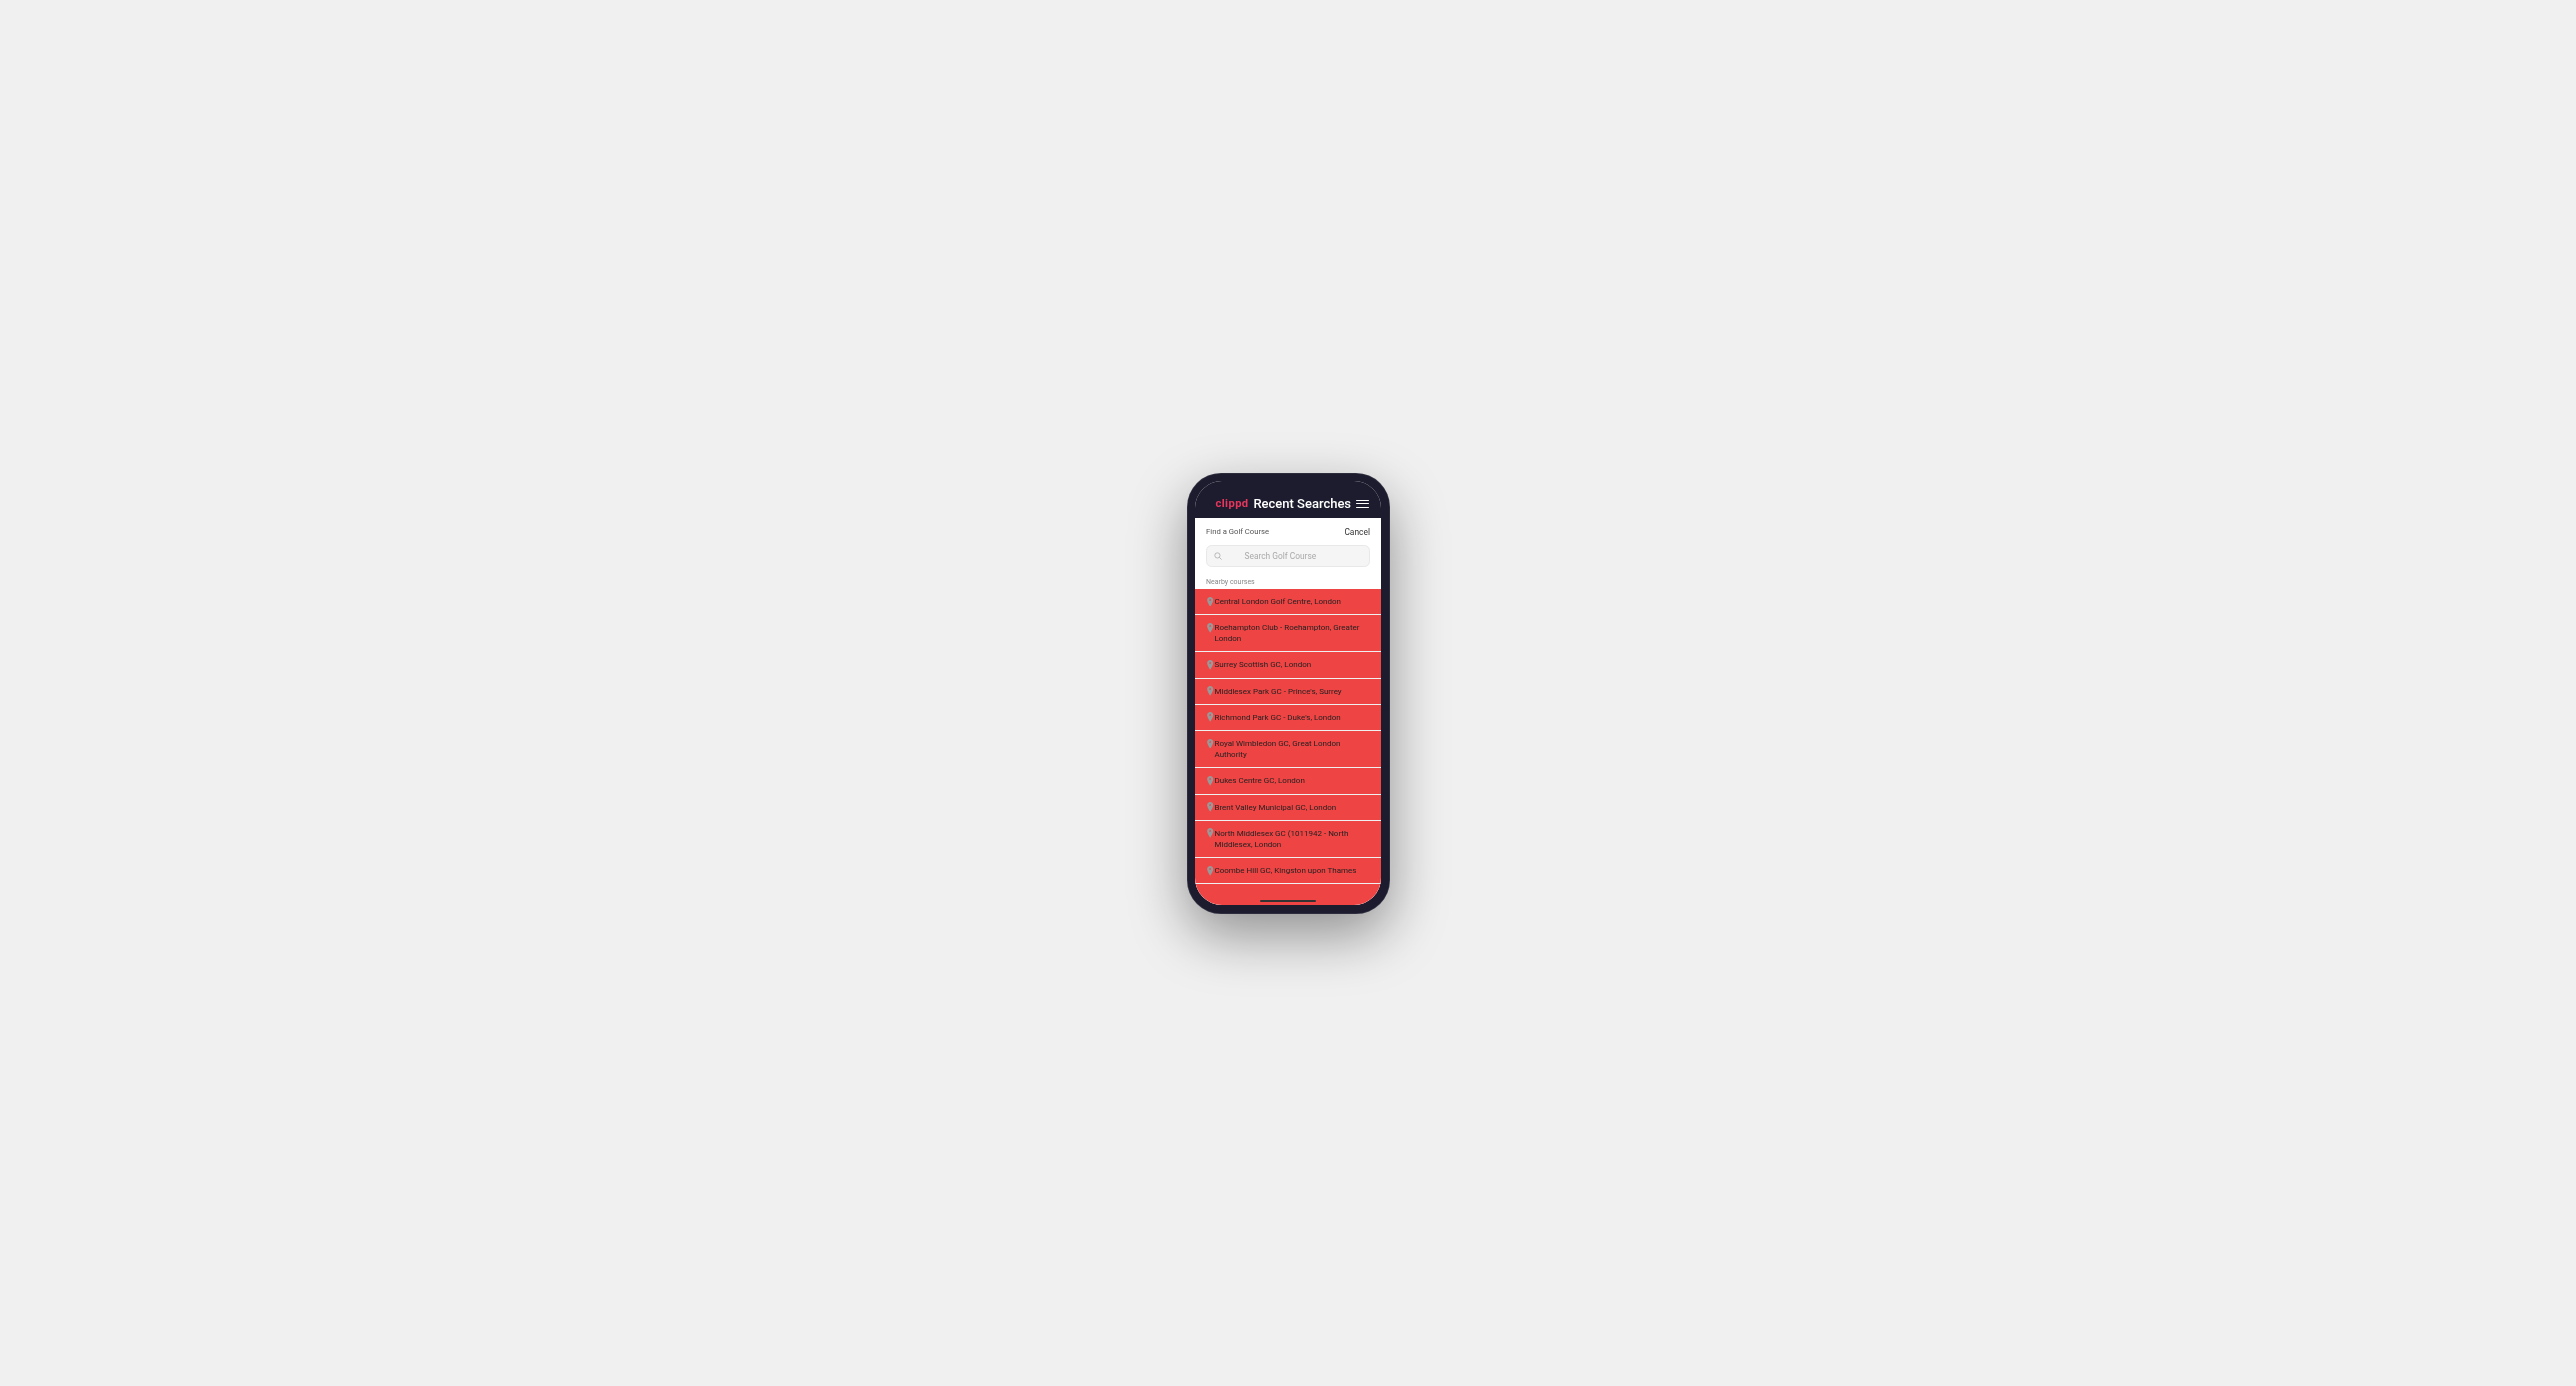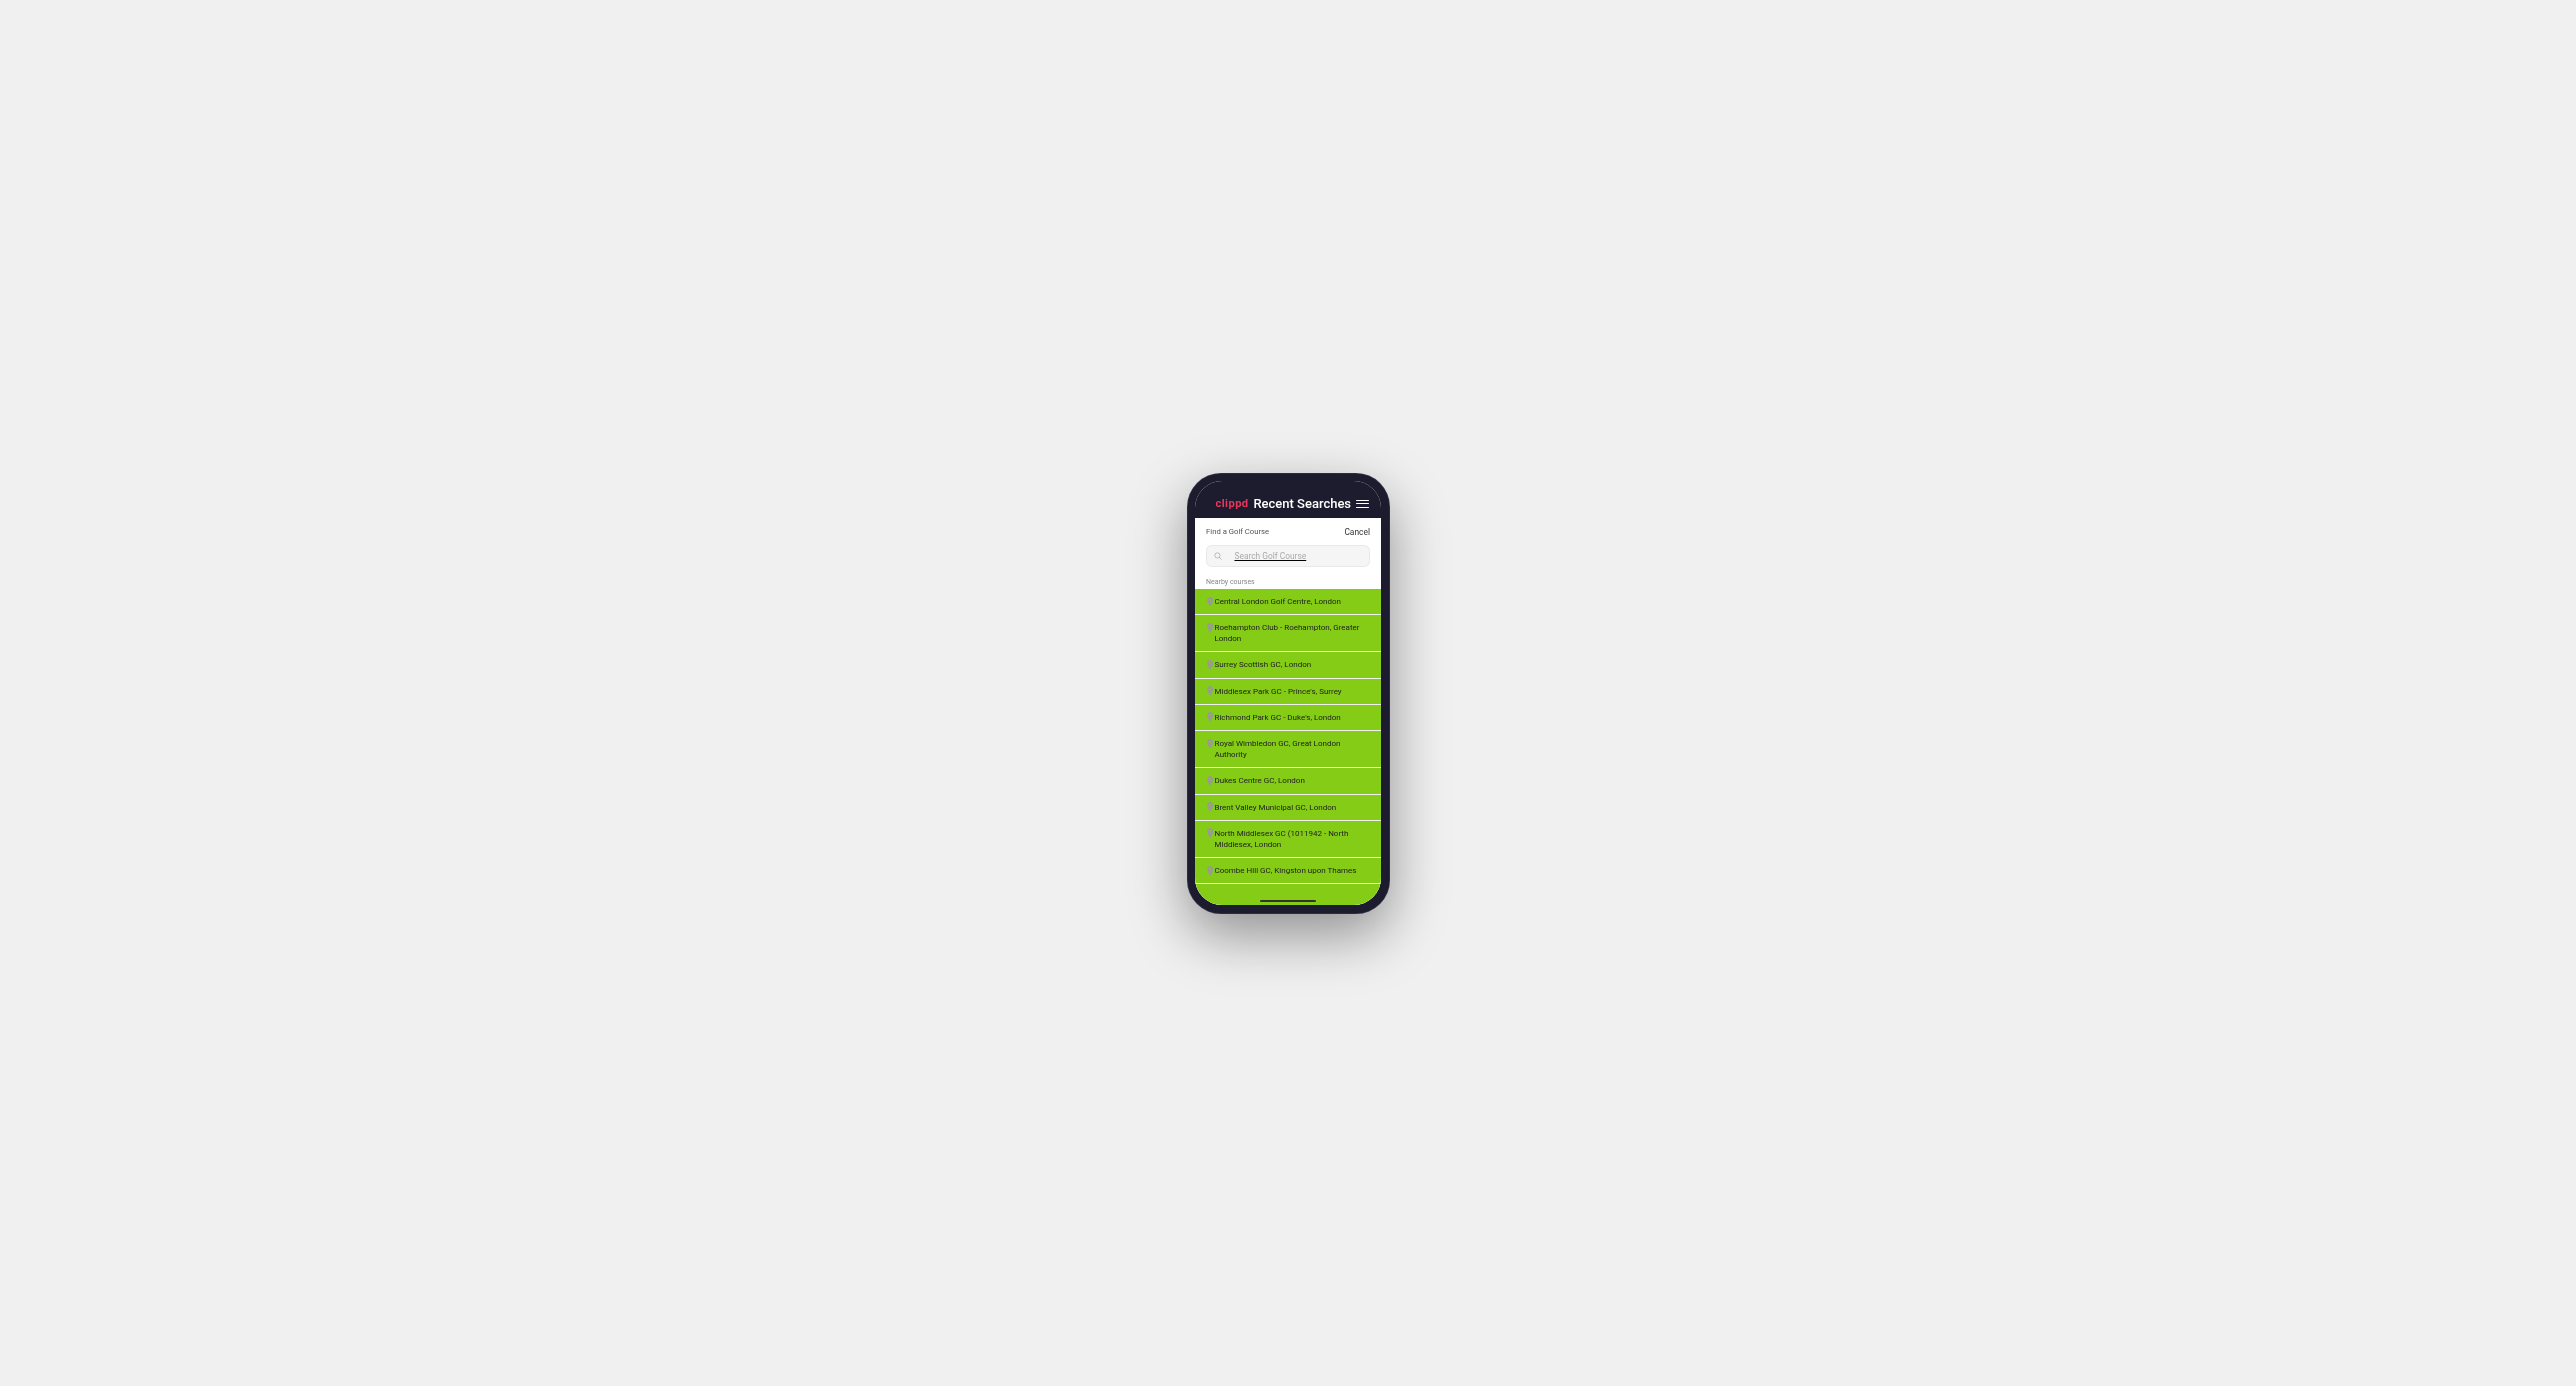--- a/index.html
+++ b/index.html
@@ -114,41 +114,40 @@
       padding: 2.8px 11.2px 7px 11.2px;
       background-color: #ffffff;
     }
 
     .search-bar {
       display: flex;
       align-items: center;
       background-color: #f5f5f5;
       border-radius: 5.6px;
       padding: 4.9px 7px;
-      gap: 12px;
+      gap: 22px;
       border: 0.7px solid #e8e8e8;
-      text-decoration: underline;
     }
 
     .search-icon-svg {
       width: 8.4px;
       height: 8.4px;
       color: #aaaaaa;
       flex-shrink: 0;
     }
 
     .search-placeholder {
       font-size: 8.4px;
       color: #aaaaaa;
     }
 
     .nearby-section {
       flex: 1;
       overflow-y: auto;
-      background-color: #84cc16;
+      background-color: #ef4444;
     }
 
     .nearby-label {
       font-size: 7px;
       color: #888888;
       padding: 4.2px 11.2px 2.8px 11.2px;
       background-color: #ffffff;
     }
 
     .course-item {

